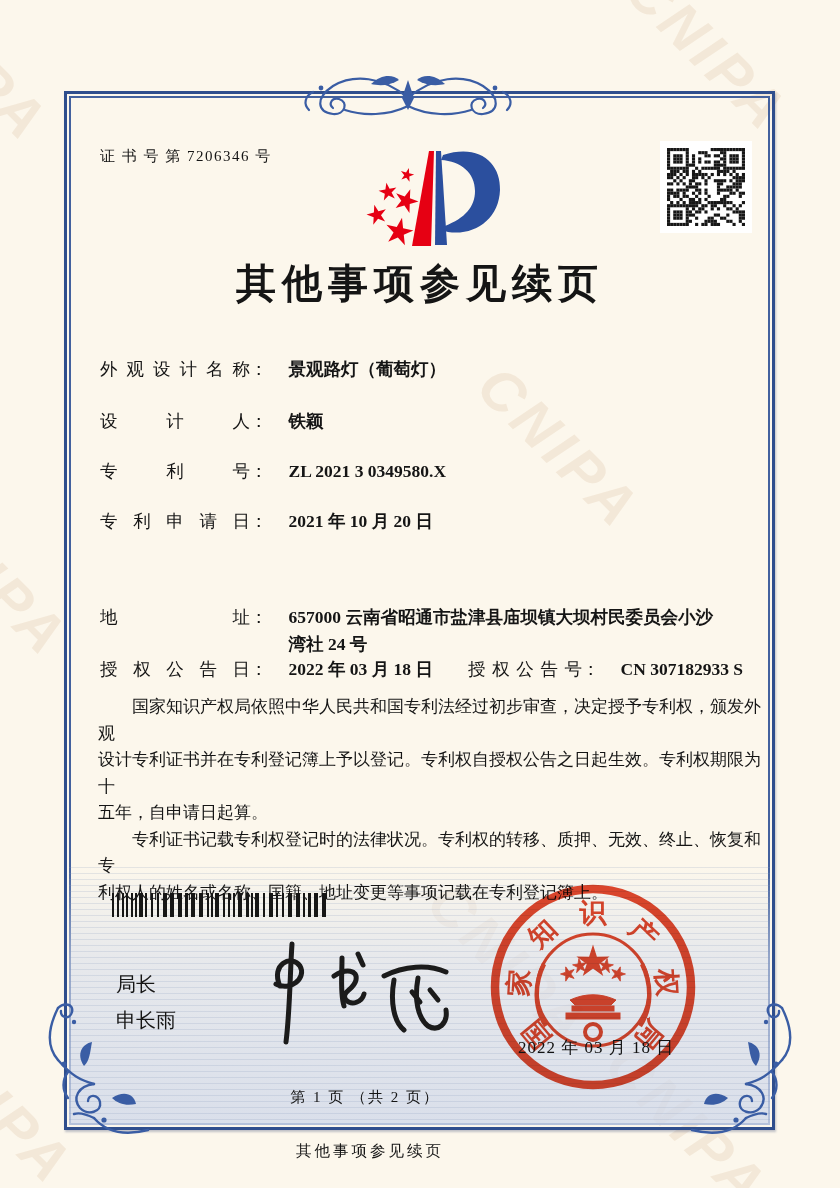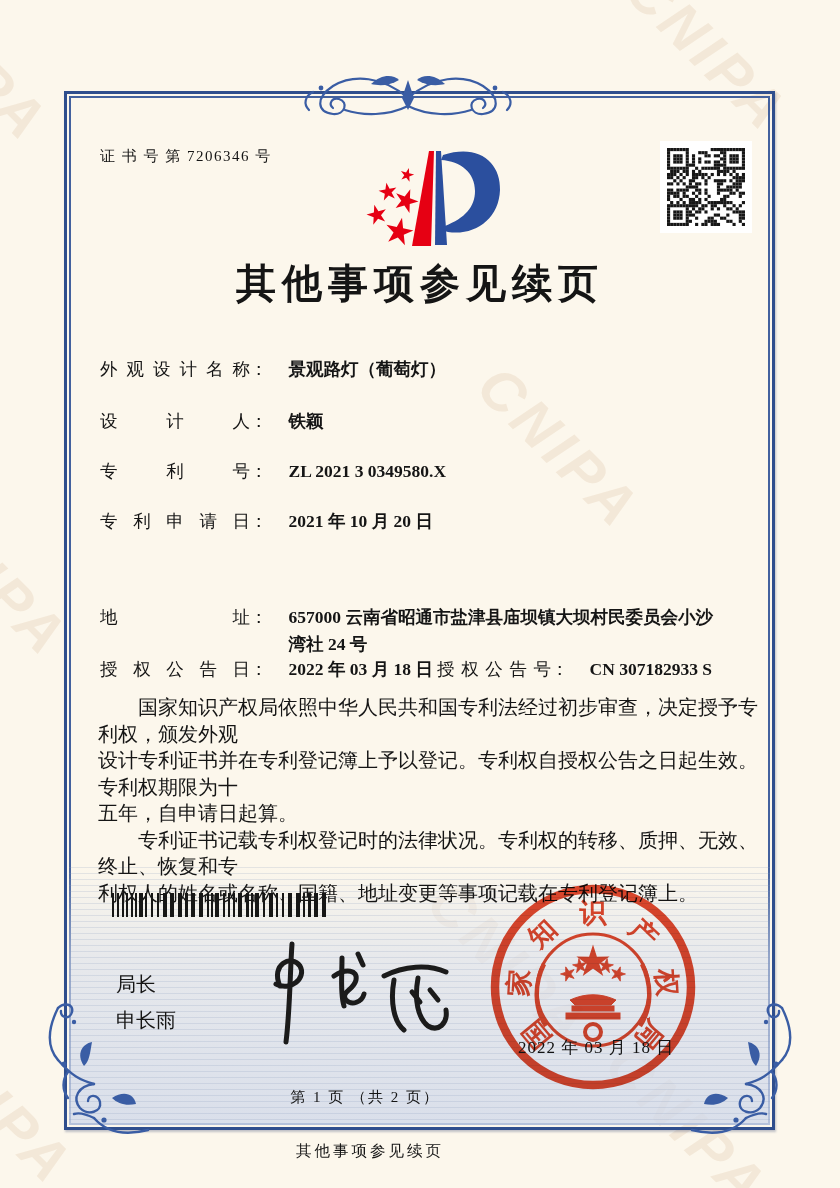--- a/index.html
+++ b/index.html
@@ -20,24 +20,24 @@
            linear-gradient(180deg, rgba(216,223,236,0) 0%, rgba(214,221,236,.55) 35%, rgba(209,217,234,.8) 100%);}
   .orn{position:absolute;z-index:5;}
   
   .abs{position:absolute;z-index:3;}
   .certno{left:100px;top:147px;font-size:15px;letter-spacing:1.5px;}
   .title{left:0;right:0;top:256px;text-align:center;font-size:40px;font-weight:bold;letter-spacing:6px;}
   .frow{position:absolute;left:100px;z-index:3;font-size:17.5px;line-height:27px;}
   .flabel{display:inline-block;width:150px;text-align:justify;text-align-last:justify;vertical-align:top;}
   .fcolon{display:inline-block;vertical-align:top;}
   .fvalue{display:inline-block;vertical-align:top;margin-left:21px;white-space:pre-line;max-width:480px;font-weight:bold;}
-  .grant-no{position:absolute;left:337px;top:0;white-space:nowrap;}
+  .grant-no{position:absolute;left:368px;top:0;white-space:nowrap;}
   .grant-no .flabel{width:114px;}
   .paras{left:98px;top:694px;width:676px;}
-  .paras p{margin:0;font-size:20px;line-height:26.5px;text-indent:2em;white-space:pre-wrap;}
+  .paras p{margin:0;font-size:17px;line-height:26.5px;text-indent:2em;white-space:pre-wrap;}
   .barcode{left:112px;top:893px;width:226px;height:24px;z-index:4;font-size:0;}
   .barcode i{display:inline-block;height:100%;background:#161616;}
   .sig-role{left:116px;top:971px;font-size:20px;font-family:"Liberation Sans","DejaVu Sans",sans-serif;z-index:4;}
   .sig-name{left:116px;top:1007px;font-size:20px;font-family:"Liberation Sans","DejaVu Sans",sans-serif;z-index:4;}
   .sig-svg{left:246px;top:936px;z-index:4;}
   .seal{left:486px;top:880px;z-index:5;opacity:.93;mix-blend-mode:multiply;}
   .seal-date{left:518px;top:1036px;font-size:17px;letter-spacing:1px;color:#121212;z-index:6;white-space:nowrap;}
   .pageinfo{left:0;right:0;top:1088px;text-align:center;font-size:15px;letter-spacing:2px;transform:translateX(-55px);z-index:4;}
   .contnote{left:0;right:0;top:1141px;text-align:center;font-size:15.5px;letter-spacing:3px;transform:translateX(-50px);z-index:3;}
   .qrbox{left:660px;top:141px;width:92px;height:92px;background:#fff;z-index:3;display:flex;align-items:center;justify-content:center;}

